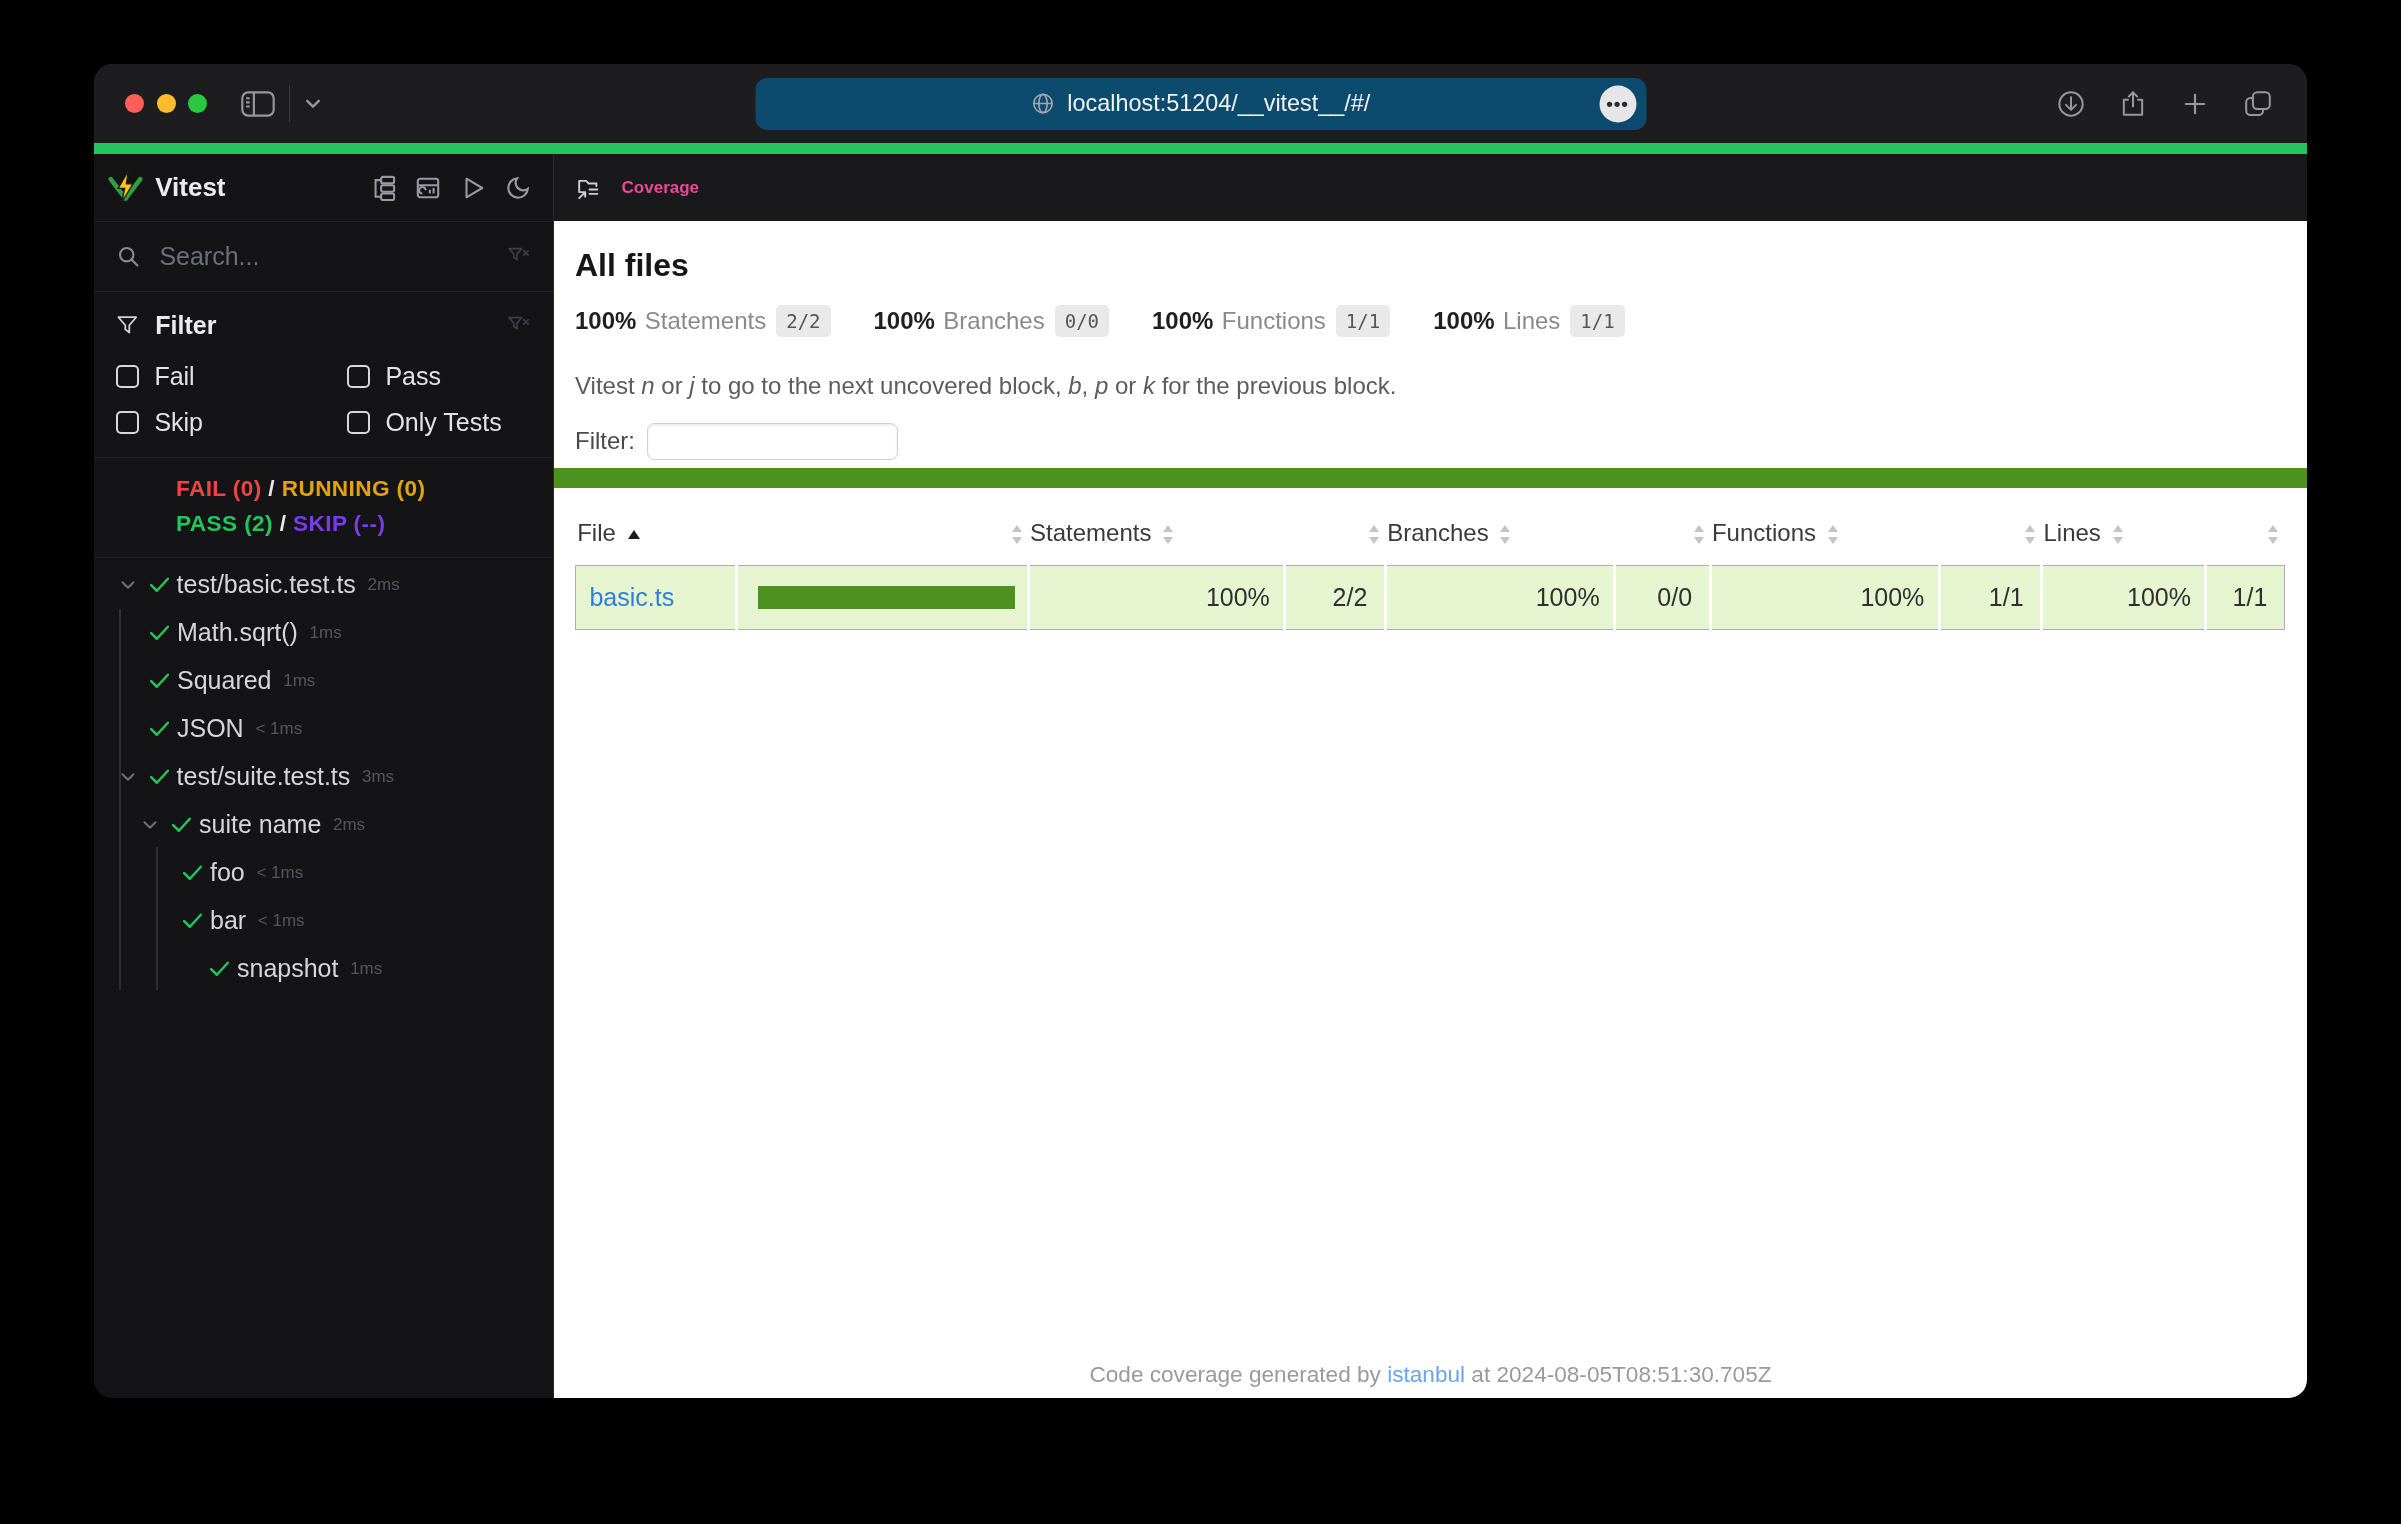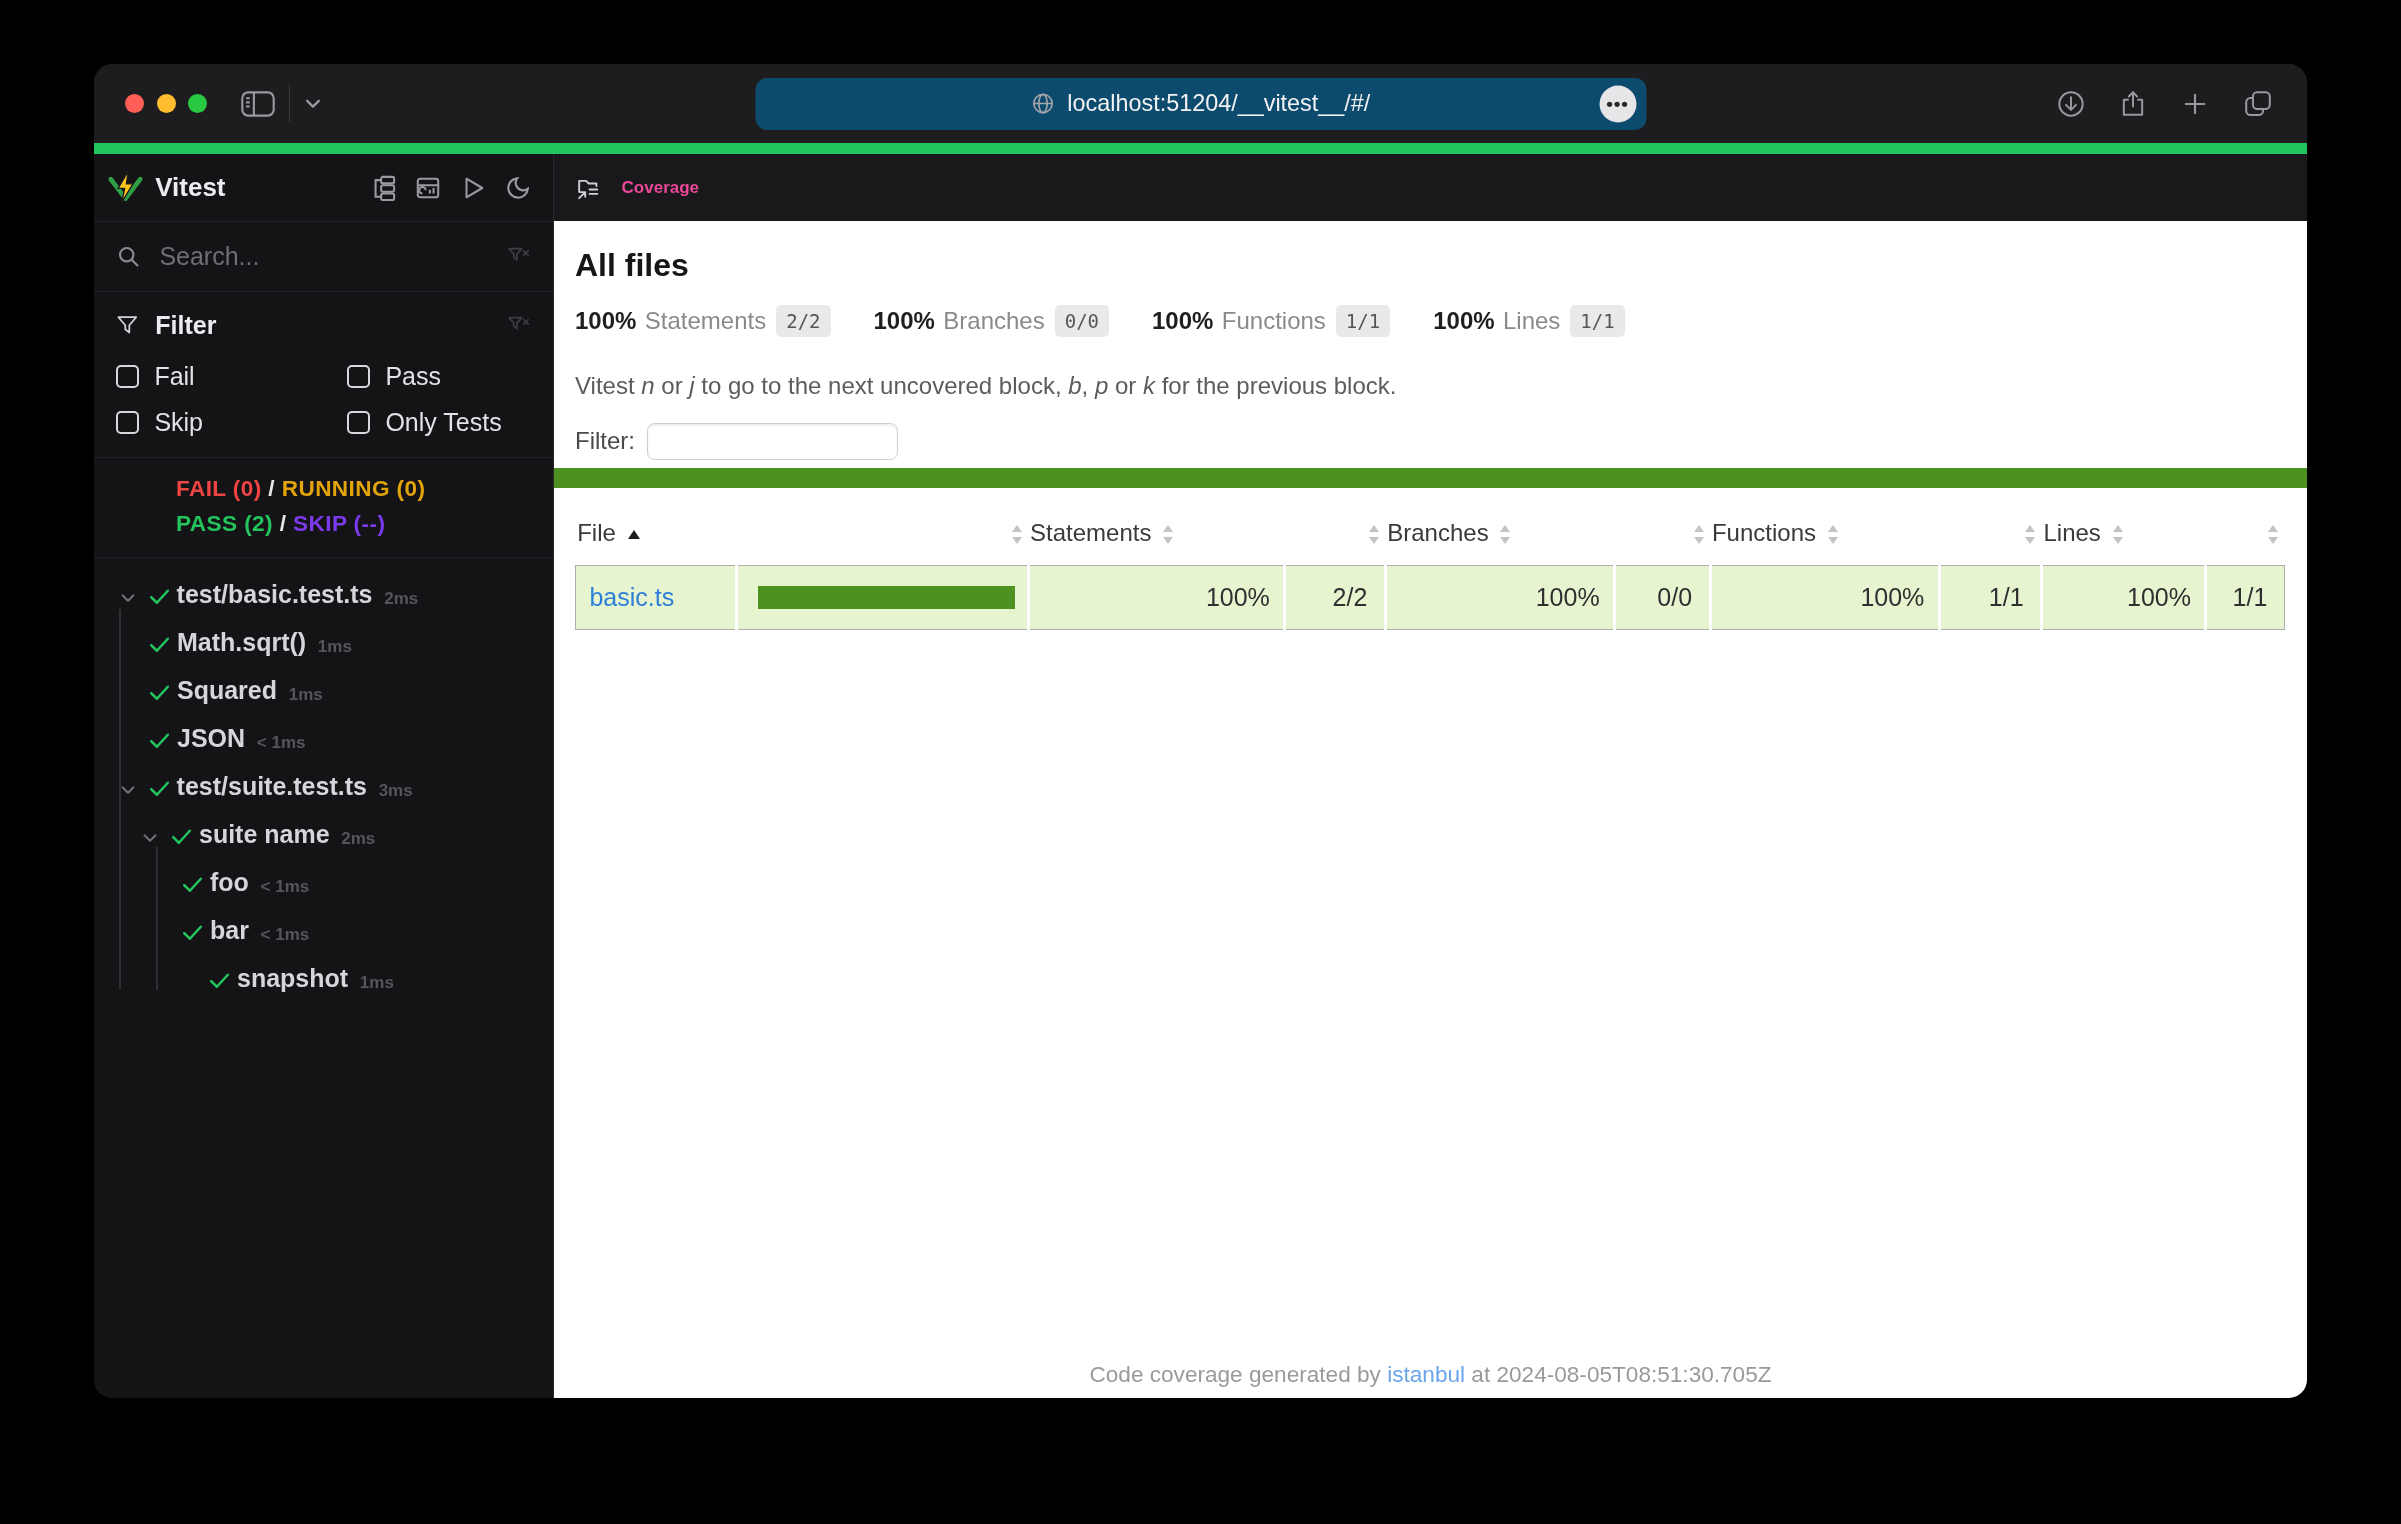--- a/index.html
+++ b/index.html
@@ -53,21 +53,21 @@
   .checkbox { width:23.4px; height:23.4px; border:2.5px solid #d8d8dc; border-radius:5px; flex:none; }
   .cb-label { font-size:25px; color:#e3e3e7; }
   .sb-status { flex:none; padding:18.4px 0 20px 82px; border-bottom:1.7px solid #1f1f23; font-size:22.6px; font-weight:700; letter-spacing:0.4px; }
   .sb-status .row2 { margin-top:8.4px; }
   .st-fail { color:var(--fail-red); }
   .st-run { color:var(--running-yellow); }
   .st-pass { color:var(--pass-green); }
   .st-skip { color:var(--skip-purple); }
   .st-sep { color:#e8e8e8; }
   .sb-tree { flex:1; position:relative; padding-top:3.3px; overflow:hidden; }
-  .tree-row { height:48px; display:flex; align-items:flex-end;font-weight:bold; }
+  .tree-row { height:48px; display:flex; align-items:center; }
   .tree-cell { width:30px; flex:none; display:flex; align-items:center; justify-content:flex-start; }
   .tree-label { font-size:25px; color:#d6d6da; white-space:nowrap; }
   .tree-dur { font-size:17px; color:#55555e; margin-left:11.7px; white-space:nowrap; }
   .guide { position:absolute; width:1.7px; background:#2e2e33; }
   
   .cov-header { height:67px; flex:none; background:#19191c; display:flex; align-items:center; padding-left:20px; gap:20px; color:#d0d0d4; }
   .cov-title { font-size:17px; font-weight:700; color:#ec4899; }
   .white { flex:1; background:#fff; position:relative; overflow:hidden; color:#2f2f2f; }
   .pad { padding:28px 22px 0 21px; }
   .allfiles { font-size:32px; line-height:33px; font-weight:700; color:#161616; margin-bottom:20px; }

